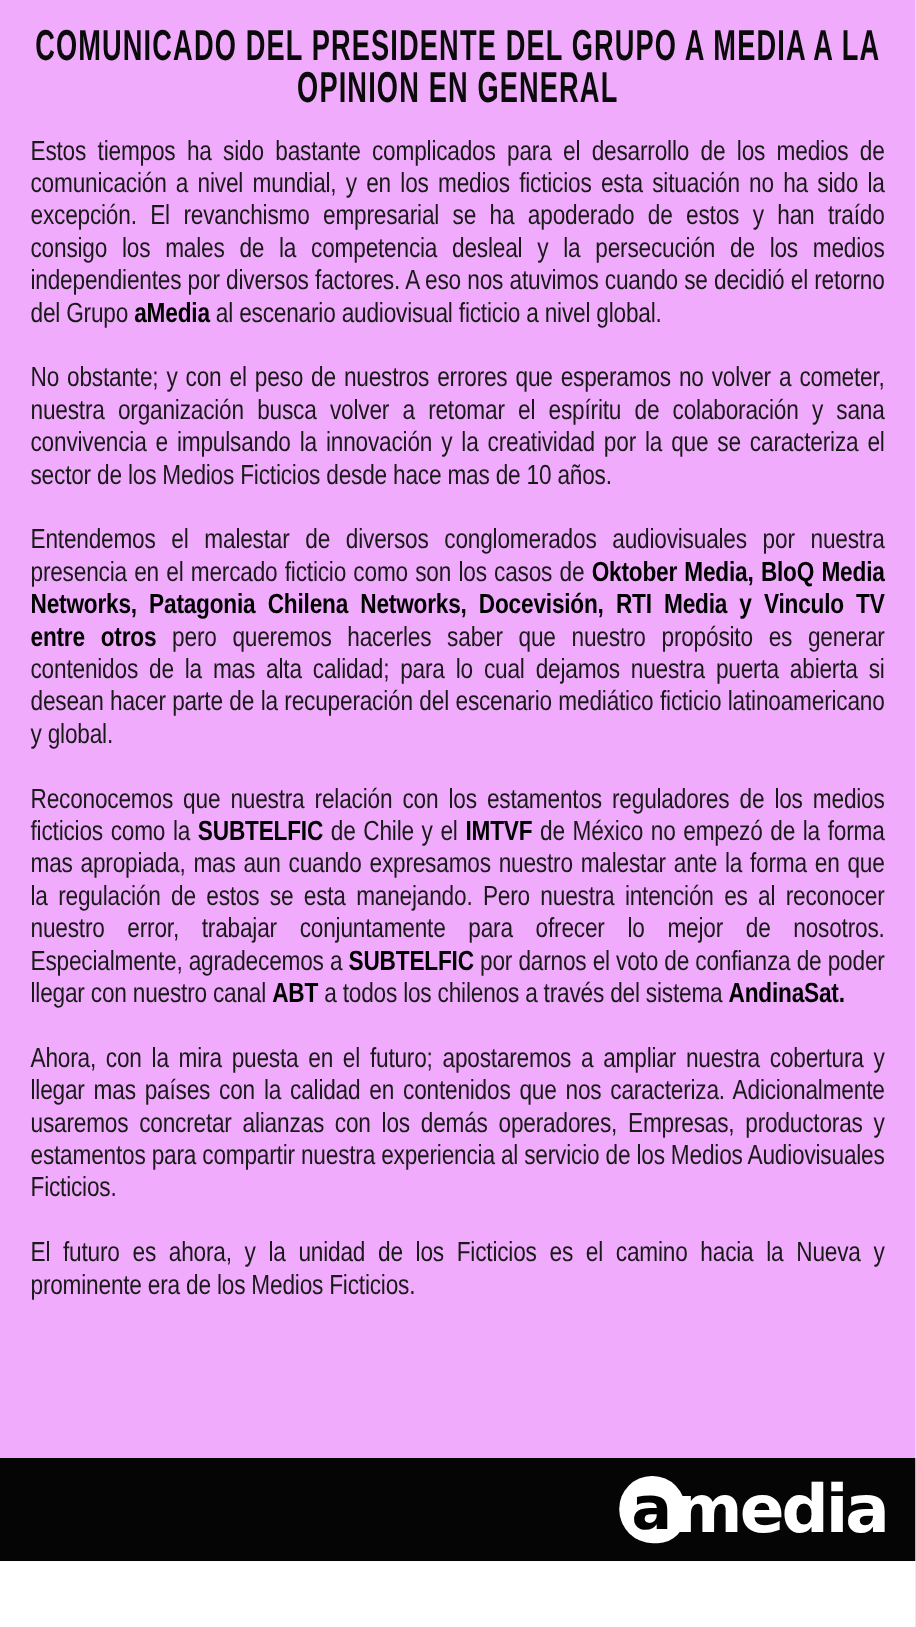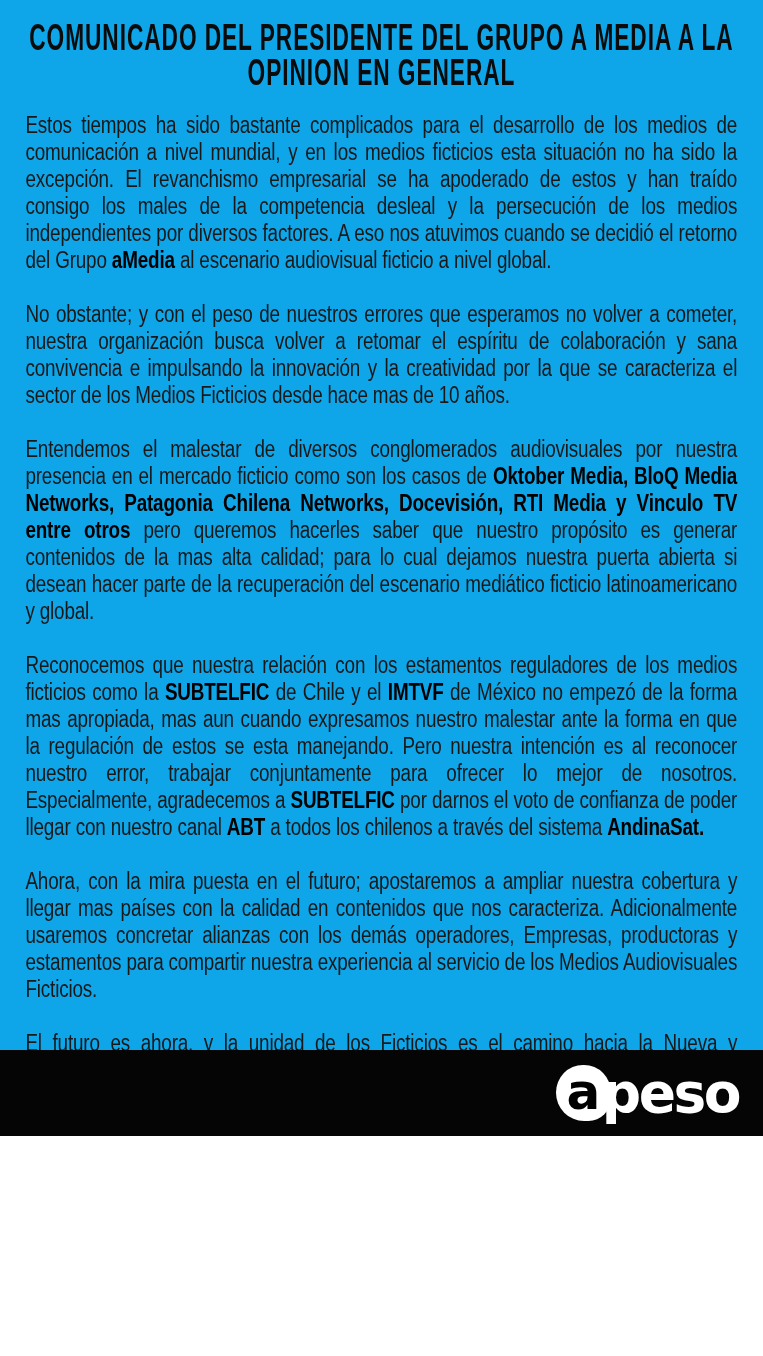--- a/index.html
+++ b/index.html
@@ -3,22 +3,22 @@
 <meta charset="utf-8">
 <style>
   html, body {
     margin: 0;
     padding: 0;
     background: #ffffff;
   }
   #page {
     position: relative;
     width: 763px;
-    height: 1136px;
-    background: #0ea5e9;
+    height: 1301px;
+    background: #f0abfc;
     overflow: hidden;
     font-family: "Liberation Sans", sans-serif;
     text-decoration: underline;
   }
   
   .title-wrap {
     position: absolute;
     top: 20px;
     left: 0;
     width: 1211px;               
@@ -110,17 +110,17 @@
       <p class="para"><span>No obstante; y con el peso de nuestros errores que esperamos no volver a cometer, nuestra organización busca volver a retomar el espíritu de colaboración y sana convivencia e impulsando la innovación y la creatividad por la que se caracteriza el sector de los Medios Ficticios desde hace mas de 10 años.</span></p>
       <p class="para"><span>Entendemos el malestar de diversos conglomerados audiovisuales por nuestra presencia en el mercado ficticio como son los casos de </span><b>Oktober Media, BloQ Media Networks, Patagonia Chilena Networks, Docevisión, RTI Media y Vinculo TV entre otros</b><span> pero queremos hacerles saber que nuestro propósito es generar contenidos de la mas alta calidad; para lo cual dejamos nuestra puerta abierta si desean hacer parte de la recuperación del escenario mediático ficticio latinoamericano y global.</span></p>
       <p class="para"><span>Reconocemos que nuestra relación con los estamentos reguladores de los medios ficticios como la </span><b>SUBTELFIC</b><span> de Chile y el </span><b>IMTVF</b><span> de México no empezó de la forma mas apropiada, mas aun cuando expresamos nuestro malestar ante la forma en que la regulación de estos se esta manejando. Pero nuestra intención es al reconocer nuestro error, trabajar conjuntamente para ofrecer lo mejor de nosotros. Especialmente, agradecemos a </span><b>SUBTELFIC</b><span> por darnos el voto de confianza de poder llegar con nuestro canal </span><b>ABT</b><span> a todos los chilenos a través del sistema </span><b>AndinaSat.</b></p>
       <p class="para"><span>Ahora, con la mira puesta en el futuro; apostaremos a ampliar nuestra cobertura y llegar mas países con la calidad  en contenidos que nos caracteriza. Adicionalmente usaremos  concretar alianzas con los demás operadores, Empresas, productoras y estamentos para compartir nuestra experiencia al servicio de los Medios Audiovisuales Ficticios.</span></p>
       <p class="para"><span>El futuro es ahora, y la unidad de los Ficticios es el camino hacia la Nueva y prominente era de los Medios Ficticios.</span></p>
     </div>
 
   <div class="footer-bar">
     <div class="logo">
       <div class="logo-a">a</div>
-      <div class="logo-media">peso</div>
+      <div class="logo-media">media</div>
     </div>
   </div>
 
 </div>
 
 </body></html>

